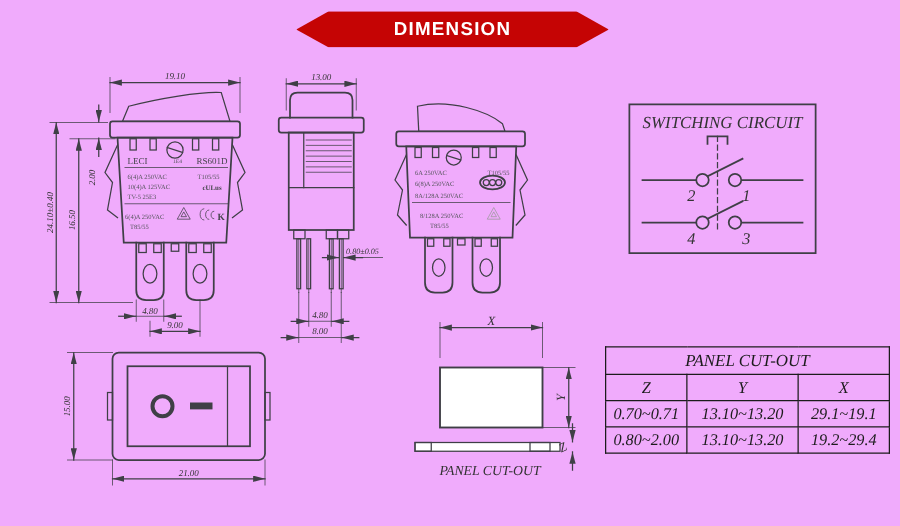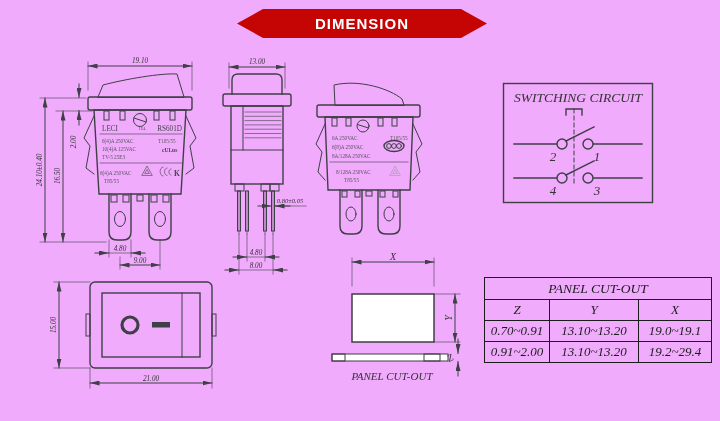--- a/index.html
+++ b/index.html
@@ -376,25 +376,25 @@
     <tbody>
         <tr>
       <td class="title" colspan="3">PANEL CUT-OUT</td>
     </tr>
     <tr>
       <td style="width:64px">Z</td>
       <td style="width:88px">Y</td>
       <td style="width:72px">X</td>
     </tr>
     <tr>
-      <td>0.70~0.91</td>
+      <td>0.70~0.71</td>
       <td>13.10~13.20</td>
-      <td>19.0~19.1</td>
+      <td>29.1~19.1</td>
     </tr>
     <tr>
-      <td>0.91~2.00</td>
+      <td>0.80~2.00</td>
       <td>13.10~13.20</td>
       <td>19.2~29.4</td>
     </tr>
   </tbody>
     </table>
 
 </div>
 
 </body></html>

